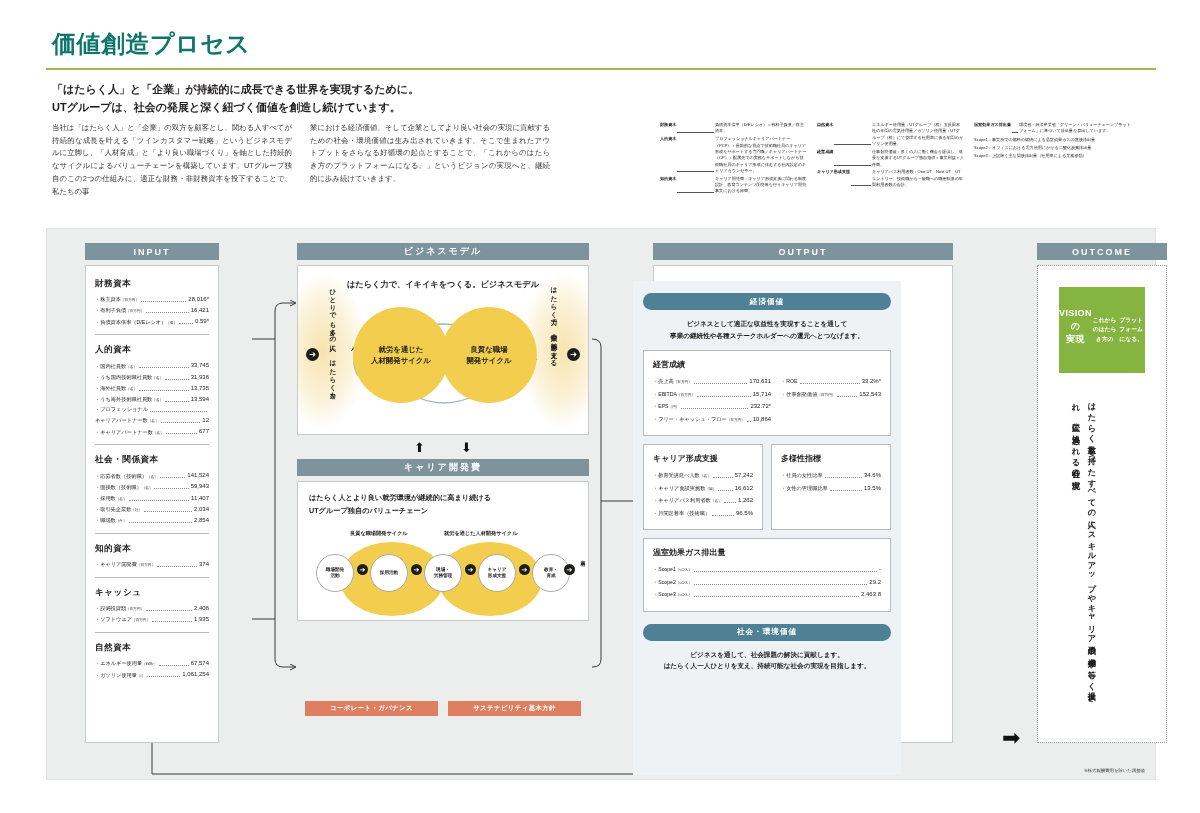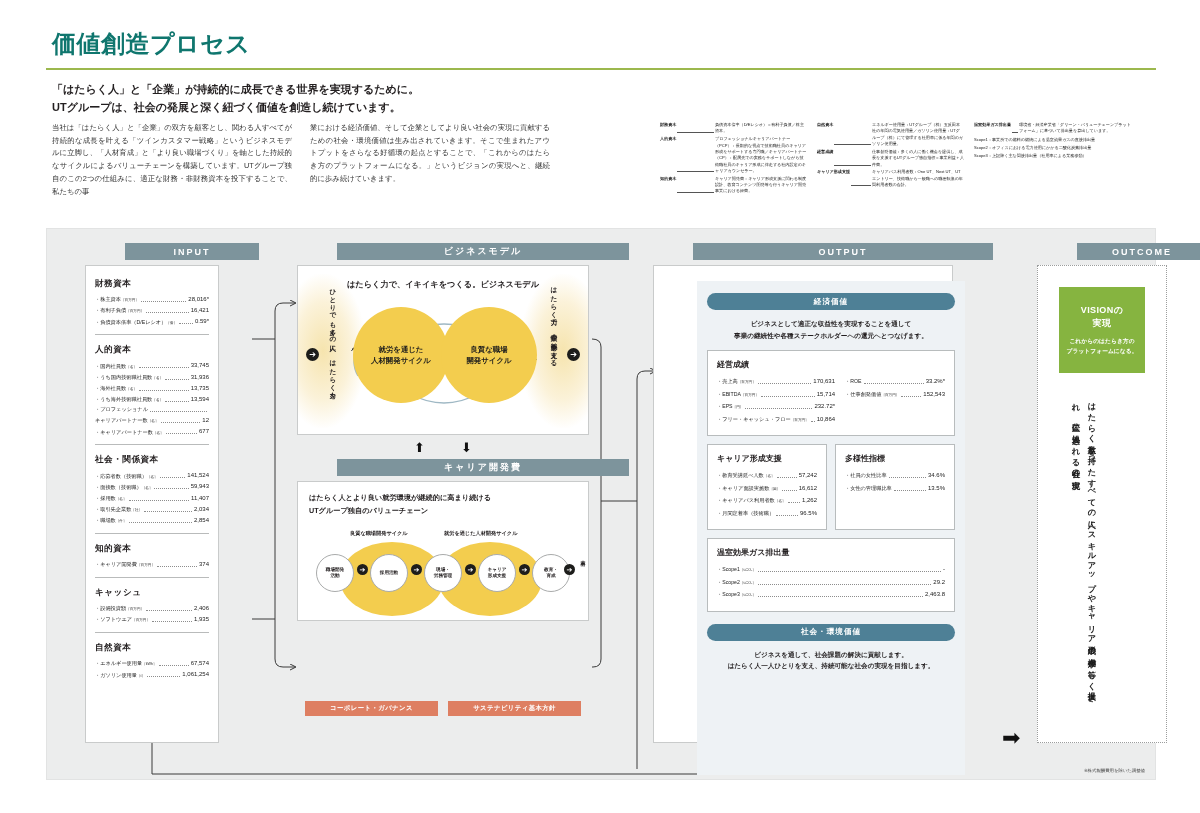--- a/index.html
+++ b/index.html
@@ -39,21 +39,21 @@
 
   
   .diagram {
     position: absolute; left: 46px; top: 228px; width: 1110px; height: 552px;
     background: #eceded; border: 1px solid #e2e3e3;
   }
 
   .band {
     position: absolute; height: 17px; background: #7d949c; color:#fff;
     font-size: 9px; letter-spacing: 2px; font-weight: bold;
-    display:flex; align-items:center; justify-content:center;margin-left:40px;
+    display:flex; align-items:center; justify-content:center;
   }
   .input-card { position:absolute; left:38px; top:36px; width:134px; height:478px; background:#fff; border:1px solid #c9cbcb; padding: 12px 9px; }
   .cap-group { margin-bottom: 7px; }
   .cap-title { font-size: 8.6px; font-weight: bold; margin-bottom: 5px; letter-spacing:.5px; }
   .cap-row { display:flex; align-items:flex-end; font-size:5.2px; line-height:1.5; margin-bottom:2.2px; color:#222; }
   .cap-label { white-space:nowrap; flex:0 0 auto; }
   .cap-unit { font-size:3.6px; }
   .cap-dots { flex:1 1 auto; border-bottom:1px dotted #8d8d8d; margin:0 2px 2px 2px; min-width:4px; }
   .cap-val { flex:0 0 auto; font-size:6px; }
   .cap-hr { border:0; border-top:1px solid #b9bbbb; margin:8px 0 9px 0; }
@@ -98,38 +98,38 @@
   .mvv-col + .mvv-col { border-left:1px dotted #9a9a9a; }
   .mvv-h { color:#8fb13f; font-weight:bold; font-size:10px; letter-spacing:.6px; margin-bottom:5px; }
   .mvv-p { font-size:6px; font-weight:bold; line-height:1.6; }
   .mvv-btns { position:absolute; left:258px; top:472px; width:276px; display:flex; gap:10px; }
   .mvv-btn { flex:1; height:15px; background:#de7f62; color:#fff; font-size:6.4px; font-weight:bold;
              display:flex; align-items:center; justify-content:center; letter-spacing:.4px; }
 
   
   .out-band { left:606px; top:14px; width:300px; }
   .out-card { position:absolute; left:606px; top:36px; width:300px; height:478px; background:#fff; border:1px solid #c9cbcb; padding:12px; }
-  .out-inner { position:absolute; left:650px; top:52px; width:268px; height:494px; background:#eef2f5; padding:12px 10px; }
+  .out-inner { position:absolute; left:586px; top:52px; width:268px; height:494px; background:#eef2f5; padding:12px 10px; }
   .pill { height:17px; border-radius:9px; background:#4e8096; color:#fff; font-size:7.6px; font-weight:bold;
           display:flex; align-items:center; justify-content:center; letter-spacing:1px; }
   .pill-sub { text-align:center; font-size:6.6px; font-weight:bold; line-height:1.75; margin:8px 0 9px 0; }
   .ob { background:#fff; border:1px solid #b8bcbd; padding:8px 9px; }
   .ob-title { font-size:8px; font-weight:bold; margin-bottom:7px; }
   .ob-row { display:flex; align-items:flex-end; font-size:5.2px; line-height:1.5; margin-bottom:3.5px; color:#222; }
   .ob-row .cap-dots { border-bottom:1px dotted #8d8d8d; }
   .two { display:flex; gap:8px; margin-top:8px; }
   .two > .ob { flex:1; }
   .two-cols { display:flex; gap:10px; }
   .two-cols > div { flex:1; }
 
   
   .oc-band { left:990px; top:14px; width:130px; }
   .oc-card { position:absolute; left:990px; top:36px; width:130px; height:478px; background:#fff; border:1.4px dotted #9b9d9d; }
   .vision-box { position:absolute; left:1012px; top:58px; width:86px; height:86px; background:#86b440; color:#fff;
-                display:flex; flex-direction:column; align-items:center; justify-content:center; text-align:center; }
+                display:flex; flex-direction:row; align-items:center; justify-content:center; text-align:center; }
   .vision-h { font-size:9px; font-weight:bold; line-height:1.45; margin-bottom:7px; letter-spacing:.4px; }
   .vision-p { font-size:5.8px; font-weight:bold; line-height:1.6; }
   .oc-vtext { position:absolute; left:1020px; top:168px; height:310px; writing-mode: vertical-rl;
               font-size:8.2px; font-weight:bold; line-height:1.95; letter-spacing:1px; color:#1c1c1c; }
   .big-arrow { position:absolute; left:955px; top:498px; font-size:22px; color:#111; line-height:1; }
 
   .footnote { position:absolute; right:10px; bottom:6px; font-size:4.4px; color:#444; }
 
   svg.wires { position:absolute; left:0; top:0; width:1110px; height:552px; pointer-events:none; }
 </style>

